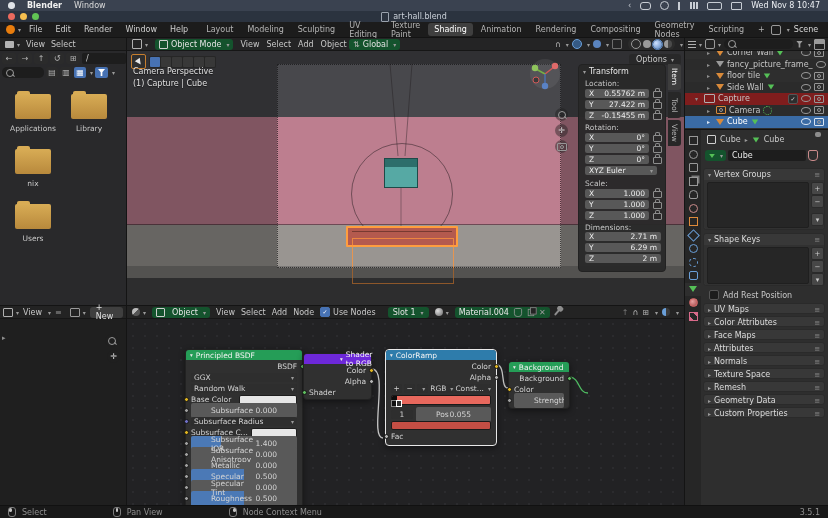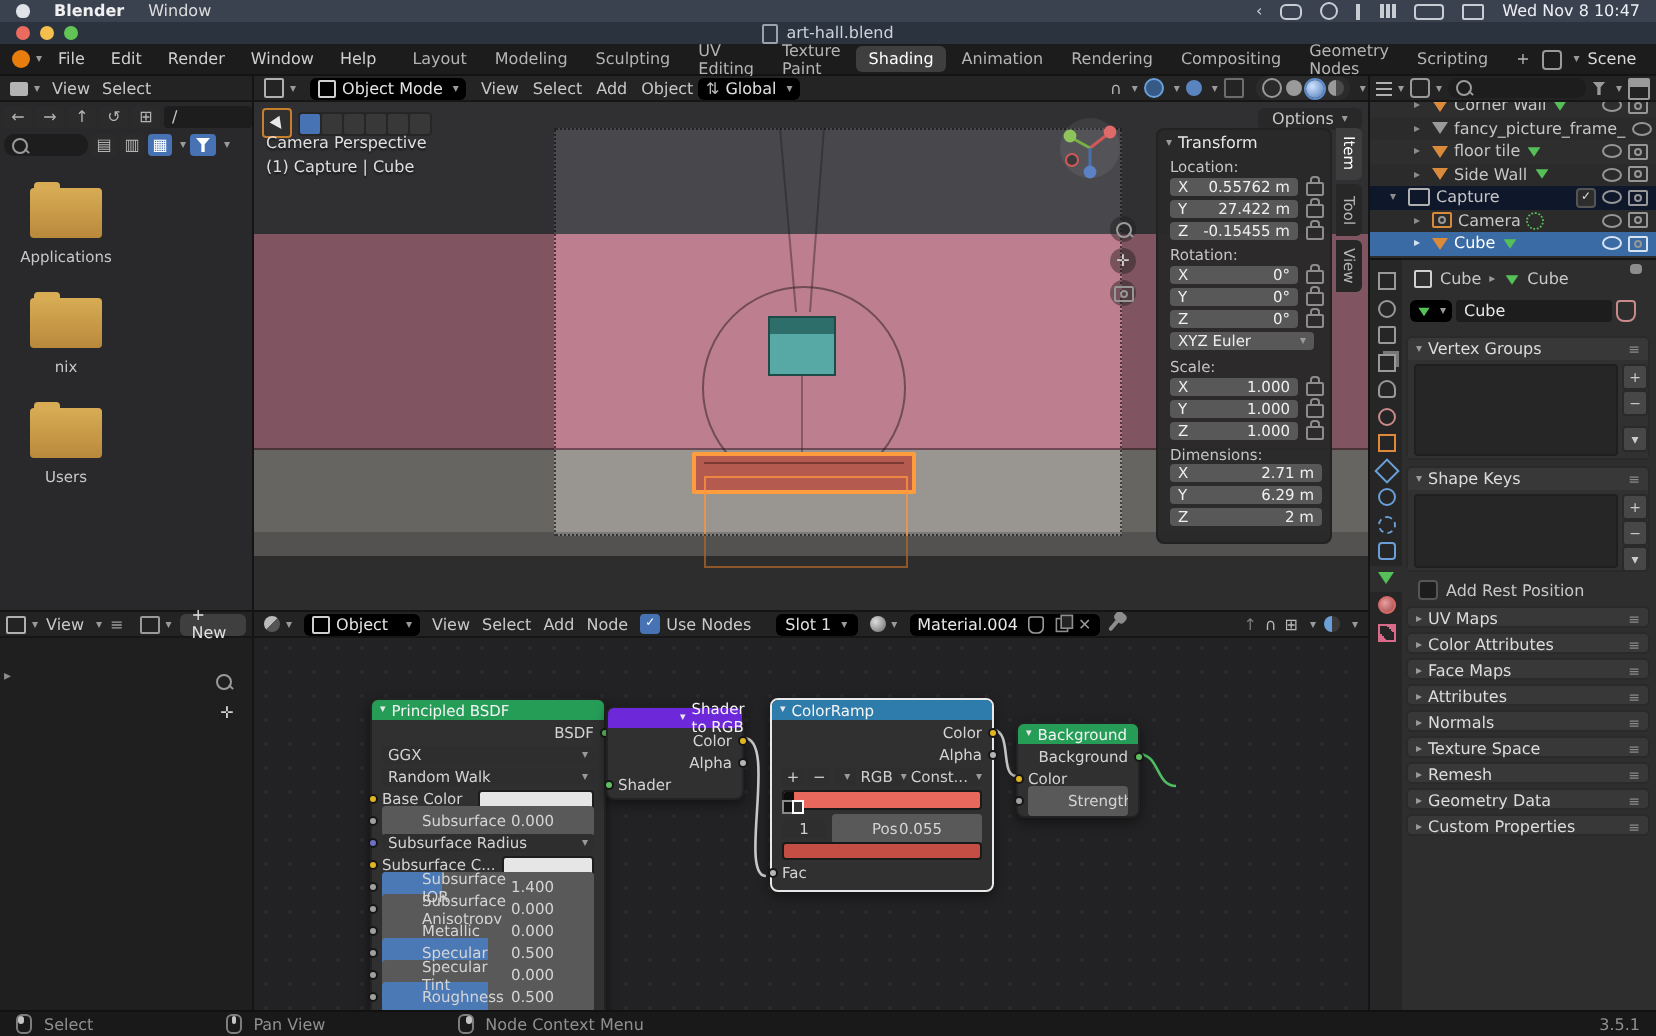--- a/index.html
+++ b/index.html
@@ -2,21 +2,21 @@
 <html><head>
 <meta charset="utf-8">
 <style>
   html,body{margin:0;padding:0;background:#000;}
   #app{position:relative;width:828px;height:518px;overflow:hidden;background:#1c1c1c;
        font-family:"DejaVu Sans","Liberation Sans",sans-serif;font-size:8px;color:#c8c8c8;
        -webkit-font-smoothing:antialiased;}
   .abs{position:absolute;}
   .flex{display:flex;align-items:center;}
   .car{font-size:6px;color:#9a9a9a;margin-left:2px;}
-  .pill{background:#000000;border-radius:3px;}
+  .pill{background:#14532d;border-radius:3px;text-align:right;}
   .region{position:absolute;box-sizing:border-box;}
   .ehead{position:absolute;left:0;top:0;right:0;height:13px;background:#232323;display:flex;align-items:center;gap:8px;padding:0 5px;box-sizing:border-box;border-bottom:1px solid #161616;}
   
   .mag{width:6px;height:6px;border:1px solid #9a9a9a;border-radius:50%;position:relative;flex:none;}
   .mag::after{content:"";position:absolute;left:5px;top:5px;width:3px;height:1px;background:#9a9a9a;transform:rotate(45deg);}
   .lock{width:7px;height:5px;border:1px solid #8d8d8d;border-radius:1px;position:relative;margin-top:3px;flex:none;}
   .lock::before{content:"";position:absolute;left:1px;top:-4px;width:3px;height:3px;border:1px solid #8d8d8d;border-bottom:none;border-radius:2px 2px 0 0;}
   .eyeic{width:8px;height:5px;border:1px solid #969696;border-radius:50%;flex:none;}
   .camic{width:8px;height:6px;border:1px solid #969696;border-radius:1px;position:relative;flex:none;}
   .camic::after{content:"";position:absolute;left:2px;top:1px;width:2px;height:2px;border:1px solid #969696;border-radius:50%;}
@@ -178,20 +178,24 @@
       <span class="nbtn" style="width:13px;background:#4772b3;">
           <span class="funnel"></span>
         </span>
       <span class="car">▾</span>
     </div>
 
     <div class="abs" style="left:8px;top:56px;width:50px;text-align:center;">
       <div class="folder" style="margin:0 auto;"></div>
       <div style="margin-top:5px;font-size:7.5px;">Applications</div>
     </div>
+    <div class="abs" style="left:64px;top:56px;width:50px;text-align:center;">
+      <div class="folder" style="margin:0 auto;"></div>
+      <div style="margin-top:5px;font-size:7.5px;">Library</div>
+    </div>
     <div class="abs" style="left:8px;top:111px;width:50px;text-align:center;">
       <div class="folder" style="margin:0 auto;"></div>
       <div style="margin-top:5px;font-size:7.5px;">nix</div>
     </div>
     <div class="abs" style="left:8px;top:166px;width:50px;text-align:center;">
       <div class="folder" style="margin:0 auto;"></div>
       <div style="margin-top:5px;font-size:7.5px;">Users</div>
     </div>
   </div>
 
@@ -448,21 +452,21 @@
           <span class="camic"></span>
       </div>
       <div class="orow" style="padding-left:22px;">
         <span class="oarr">▸</span>
           <span class="tri"></span>
         <span>Side Wall</span>
         <span class="tri green" style="transform:scale(.8);"></span>
         <span class="sp eyeic"></span>
           <span class="camic"></span>
       </div>
-      <div class="orow" style="padding-left:10px;background:#0f172a;">
+      <div class="orow" style="padding-left:10px;background:#7f1d1d;">
         <span class="oarr">▾</span>
           <span class="coll"></span>
         <span>Capture</span>
         <span class="sp cbx">✓</span>
         <span class="eyeic"></span>
           <span class="camic"></span>
       </div>
       <div class="orow" style="padding-left:22px;">
         <span class="oarr">▸</span>
           <span class="camic" style="border-color:#d98a3a;"></span>

